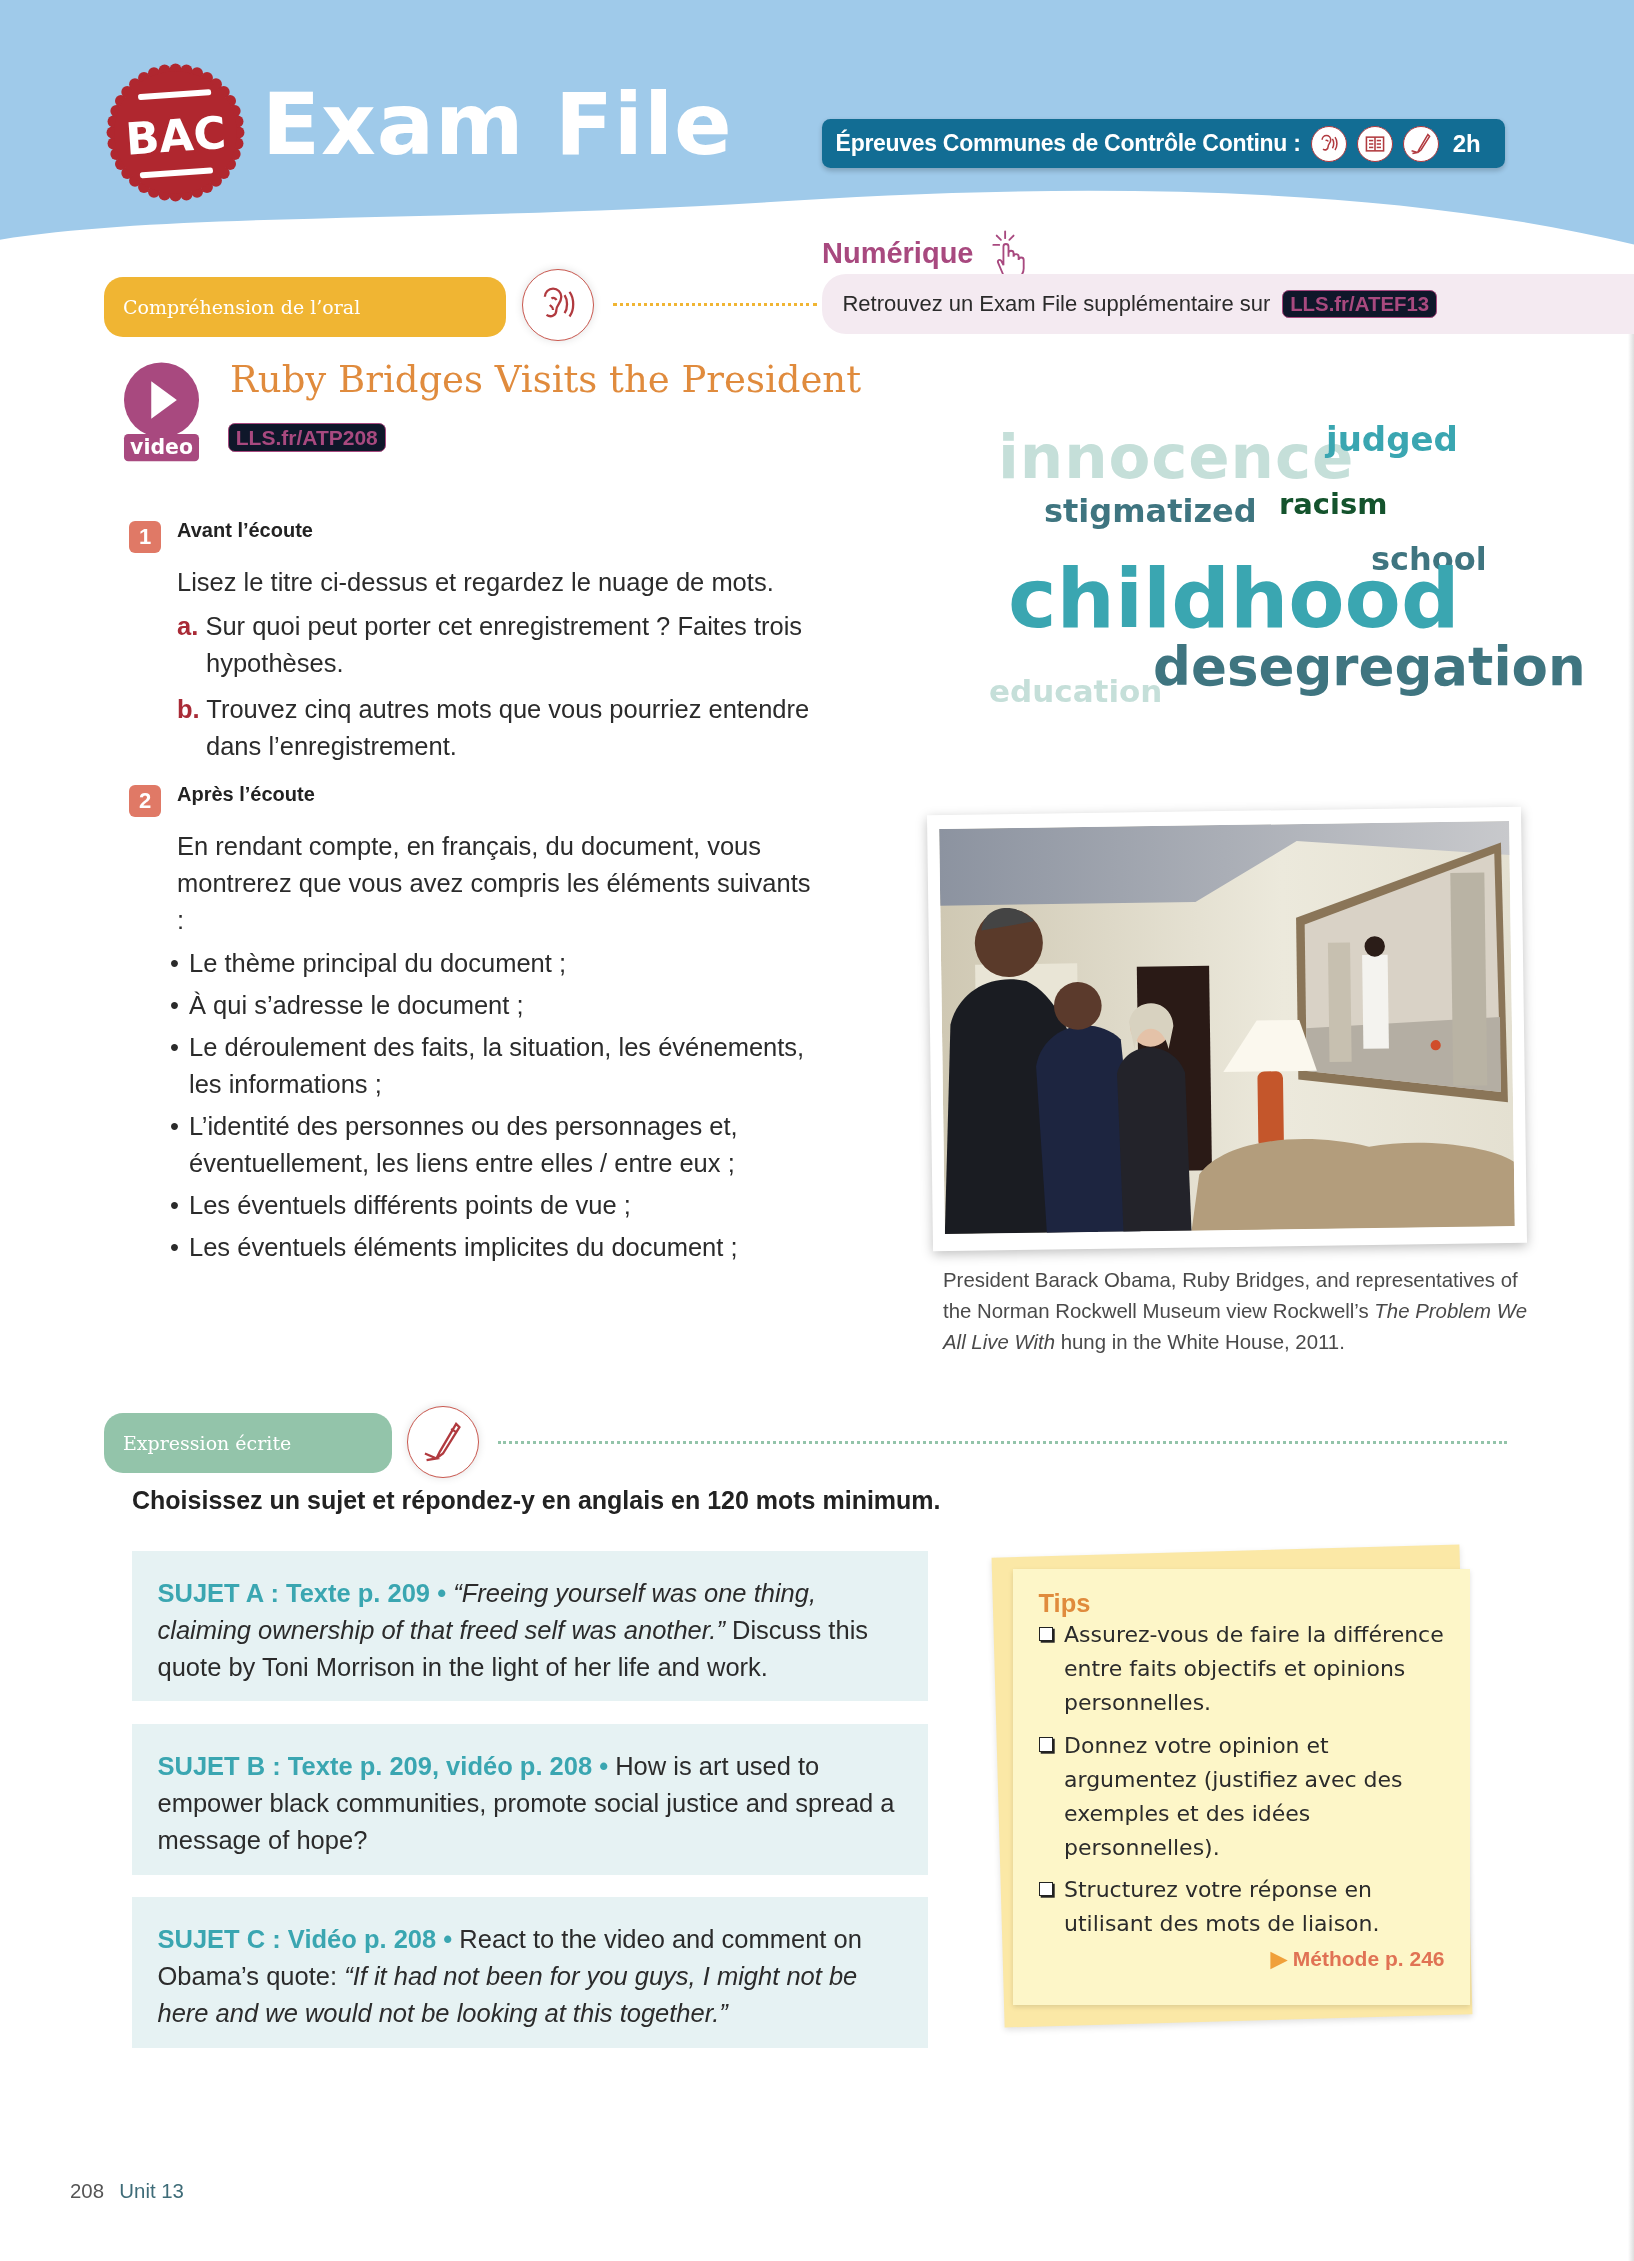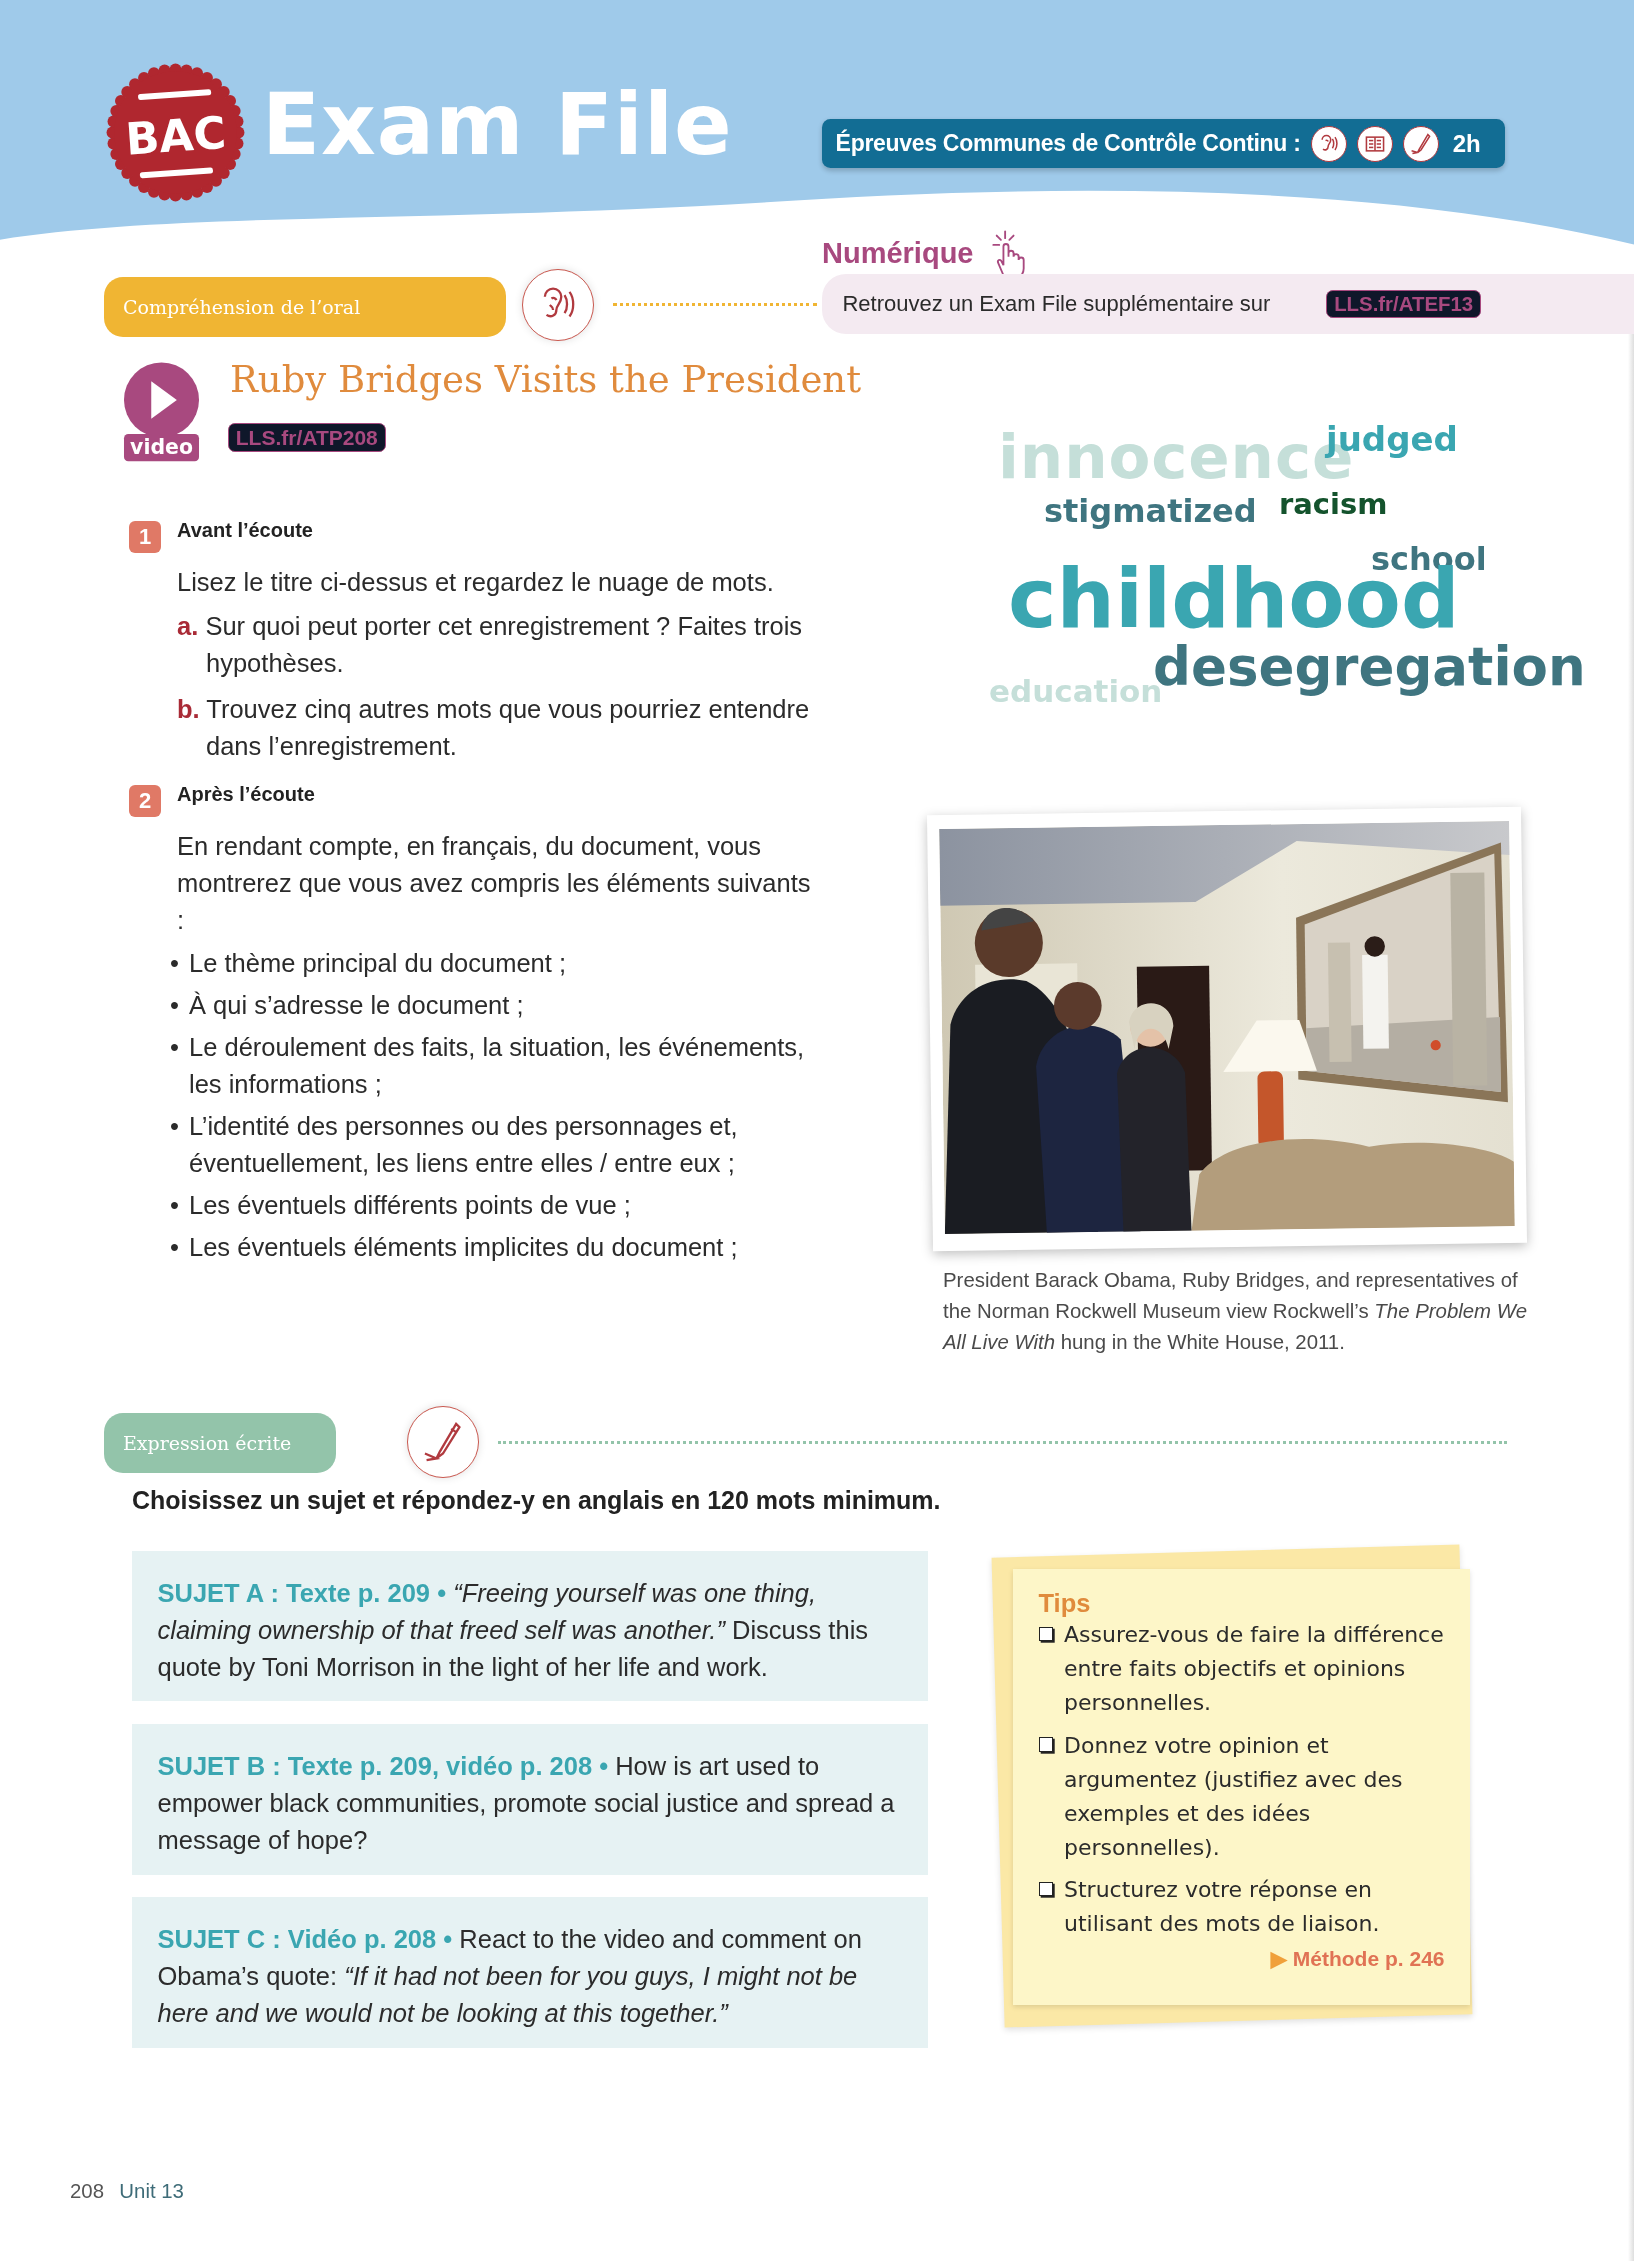--- a/index.html
+++ b/index.html
@@ -10,29 +10,29 @@
   #bac-badge { left:104px; top:61px; width:143px; height:143px; }
   #exam-title { left:262px; top:82px; font-size:85px; font-weight:bold; color:#ffffff; letter-spacing:0.9px; line-height:1; font-family:"DejaVu Sans", sans-serif; }
   #ecc-pill { left:822px; top:119px; width:683px; height:49px; background:#126d94; border-radius:8.5px; box-shadow:0 2.6px 5.1px rgba(0,0,0,0.2); display:flex; align-items:center; padding-left:13.6px; box-sizing:border-box; }
   #ecc-pill .label { color:#fff; font-weight:bold; font-size:23px; letter-spacing:-0.3px; }
   .pill-icon { width:36px; height:36px; border-radius:50%; background:#fff; border:1.7px solid #b13a3f; margin-left:10.2px; display:flex; align-items:center; justify-content:center; box-sizing:border-box; }
   #ecc-duration { color:#fff; font-weight:bold; font-size:24px; margin-left:13.6px; }
 
   
   #numerique-label { left:822px; top:237px; font-size:29px; font-weight:bold; color:#a8497f; }
   #hand-icon { left:983px; top:228px; width:51px; height:54px; }
-  #numerique-bar { left:822px; top:274px; width:813px; height:60px; background:#f4eaf1; border-radius:24px 0 0 24px; display:flex; align-items:center; padding-left:20.4px; box-sizing:border-box;gap:44px; }
+  #numerique-bar { left:822px; top:274px; width:813px; height:60px; background:#f4eaf1; border-radius:24px 0 0 24px; display:flex; align-items:center; padding-left:20.4px; box-sizing:border-box; }
   #numerique-bar .txt { font-size:22px; color:#2b2b2b; }
   .link-box { border:1.7px solid #a8497f; color:#a8497f; border-radius:6.8px; font-weight:bold; padding:1.7px 6.8px; font-size:20.4px; background:#0f172a; }
   #numerique-link { margin-left:12px; }
 
   
   .section-pill { border-radius:19px; color:#fff; font-family:"DejaVu Serif", serif; font-size:19px; display:flex; align-items:center; padding-left:19px; box-sizing:border-box; }
   #comp-pill { left:104px; top:277px; width:402px; height:60px; background:#f0b533; }
-  #expr-pill { left:104px; top:1413px; width:232px; height:60px; background:#93c4aa; }
+  #expr-pill { left:104px; top:1413px; width:288px; height:60px; background:#93c4aa; }
   .section-icon { width:72px; height:72px; border-radius:50%; background:#fff; border:1.7px solid #c9584f; box-shadow:0 0 8.5px rgba(0,0,0,0.12); display:flex; align-items:center; justify-content:center; box-sizing:border-box; }
   #ear-circle { left:522px; top:269px; }
   #pencil-circle { left:407px; top:1406px; }
   .dots { height:0; border-top:3.4px dotted; }
   #comp-dots { left:613px; top:303px; width:204px; border-color:#f0b533; }
   #expr-dots { left:498px; top:1441px; width:1009px; border-color:#93c4aa; }
 
   
   #video-icon { left:117px; top:359px; width:89px; height:104px; }
   #doc-title { left:230px; top:358px; font-family:"DejaVu Serif", serif; font-size:37px; color:#e08b3d; }

